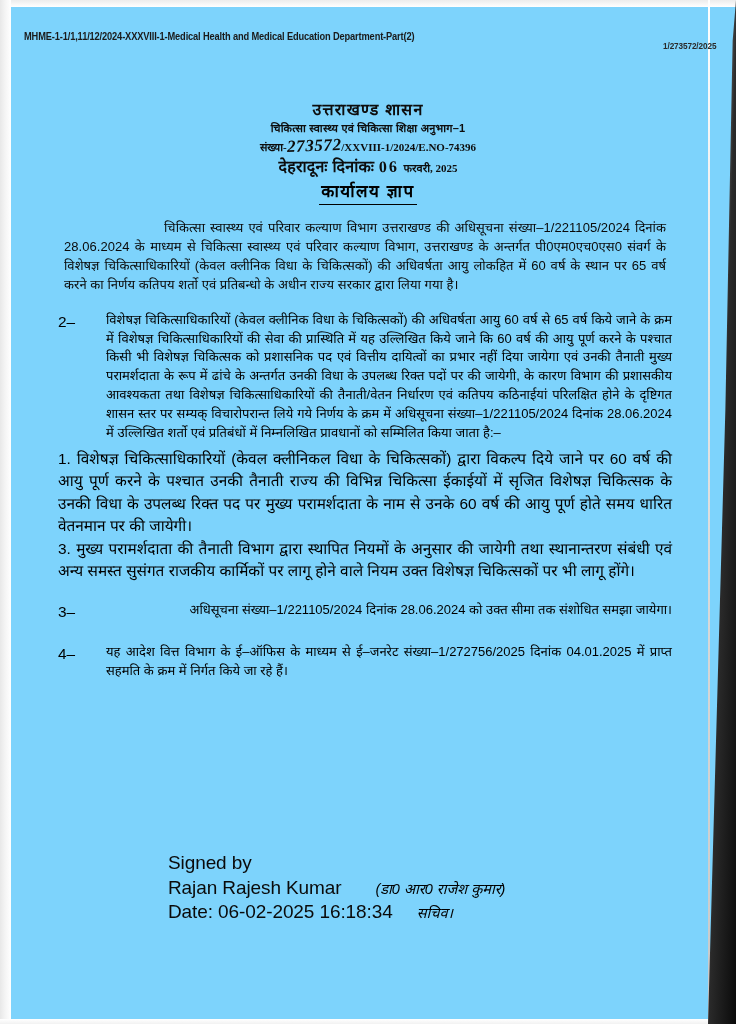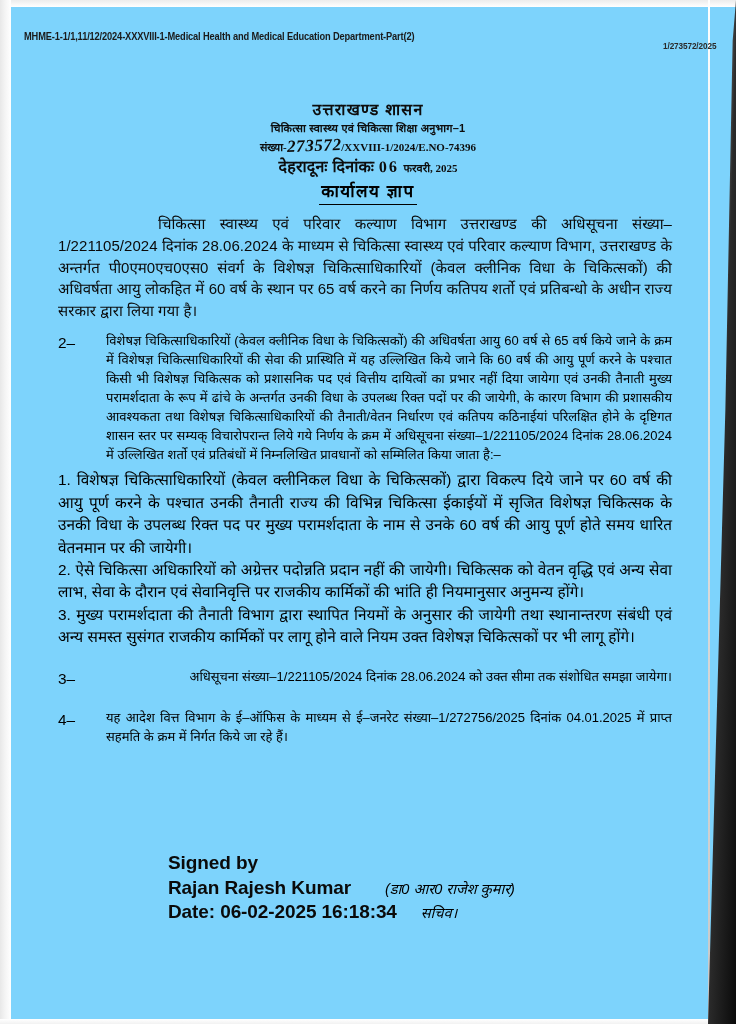--- a/index.html
+++ b/index.html
@@ -131,26 +131,26 @@
   }
 
   
   .body {
     position: absolute;
     left: 58px;
     top: 213px;
     width: 614px;
   }
   .para {
-    font-size: 15px;
+    font-size: 13px;
     line-height: 1.455;
     text-align: justify;
     text-justify: inter-word;
     color: #0a0a0a;
-    margin: 0;
+    margin: 6px;
     letter-spacing: 0.05px;
   }
   .gap-sm { height: 5px; }
   .gap-md { height: 10px; }
   .gap-lg { height: 19px; }
 
   .numbered-row {
     display: flex;
     align-items: flex-start;
   }
@@ -179,21 +179,21 @@
 
   
   .sign-block {
     position: absolute;
     left: 168px;
     top: 851px;
     line-height: 1.30;
   }
   .sign-line {
     font-size: 19px;
-    font-weight: 700;
+    font-weight: 400;
     color: #0a0a0a;
     white-space: nowrap;
     letter-spacing: -0.1px;
   }
   .sign-row {
     display: flex;
     align-items: baseline;
     white-space: nowrap;
   }
   .sign-hi {
@@ -246,21 +246,20 @@
     <div class="gap-md"></div>
 
     <div class="numbered-row">
       <span class="num-marker num-indent-2">2–</span>
       <span class="num-body">विशेषज्ञ चिकित्साधिकारियों (केवल क्लीनिक विधा के चिकित्सकों) की अधिवर्षता आयु 60 वर्ष से 65 वर्ष किये जाने के क्रम में विशेषज्ञ चिकित्साधिकारियों की सेवा की प्रास्थिति में यह उल्लिखित किये जाने कि 60 वर्ष की आयु पूर्ण करने के पश्चात किसी भी विशेषज्ञ चिकित्सक को प्रशासनिक पद एवं वित्तीय दायित्वों का प्रभार नहीं दिया जायेगा एवं उनकी तैनाती मुख्य परामर्शदाता के रूप में ढांचे के अन्तर्गत उनकी विधा के उपलब्ध रिक्त पदों पर की जायेगी, के कारण विभाग की प्रशासकीय आवश्यकता तथा विशेषज्ञ चिकित्साधिकारियों की तैनाती/वेतन निर्धारण एवं कतिपय कठिनाईयां परिलक्षित होने के दृष्टिगत शासन स्तर पर सम्यक् विचारोपरान्त लिये गये निर्णय के क्रम में अधिसूचना संख्या–1/221105/2024 दिनांक 28.06.2024 में उल्लिखित शर्तो एवं प्रतिबंधों में निम्नलिखित प्रावधानों को सम्मिलित किया जाता है:–</span>
     </div>
 
     <div class="gap-sm"></div>
 
     <p class="list-item">1. विशेषज्ञ चिकित्साधिकारियों (केवल क्लीनिकल विधा के चिकित्सकों) द्वारा विकल्प दिये जाने पर 60 वर्ष की आयु पूर्ण करने के पश्चात उनकी तैनाती राज्य की विभिन्न चिकित्सा ईकाईयों में सृजित विशेषज्ञ चिकित्सक के उनकी विधा के उपलब्ध रिक्त पद पर मुख्य परामर्शदाता के नाम से उनके 60 वर्ष की आयु पूर्ण होते समय धारित वेतनमान पर की जायेगी।</p>
-    <p class="list-item">2. ऐसे चिकित्सा अधिकारियों को अग्रेत्तर पदोन्नति प्रदान नहीं की जायेगी। चिकित्सक को वेतन वृद्धि एवं अन्य सेवा लाभ, सेवा के दौरान एवं सेवानिवृत्ति पर राजकीय कार्मिकों की भांति ही नियमानुसार अनुमन्य होंगे।</p>
     <p class="list-item">3. मुख्य परामर्शदाता की तैनाती विभाग द्वारा स्थापित नियमों के अनुसार की जायेगी तथा स्थानान्तरण संबंधी एवं अन्य समस्त सुसंगत राजकीय कार्मिकों पर लागू होने वाले नियम उक्त विशेषज्ञ चिकित्सकों पर भी लागू होंगे।</p>
 
     <div class="gap-lg"></div>
 
     <div class="numbered-row">
       <span class="num-marker num-indent-2">3–</span>
       <span class="num-body" style="text-align:right;">अधिसूचना संख्या–1/221105/2024 दिनांक 28.06.2024 को उक्त सीमा तक संशोधित समझा जायेगा।</span>
     </div>
 
     <div class="gap-lg"></div>

